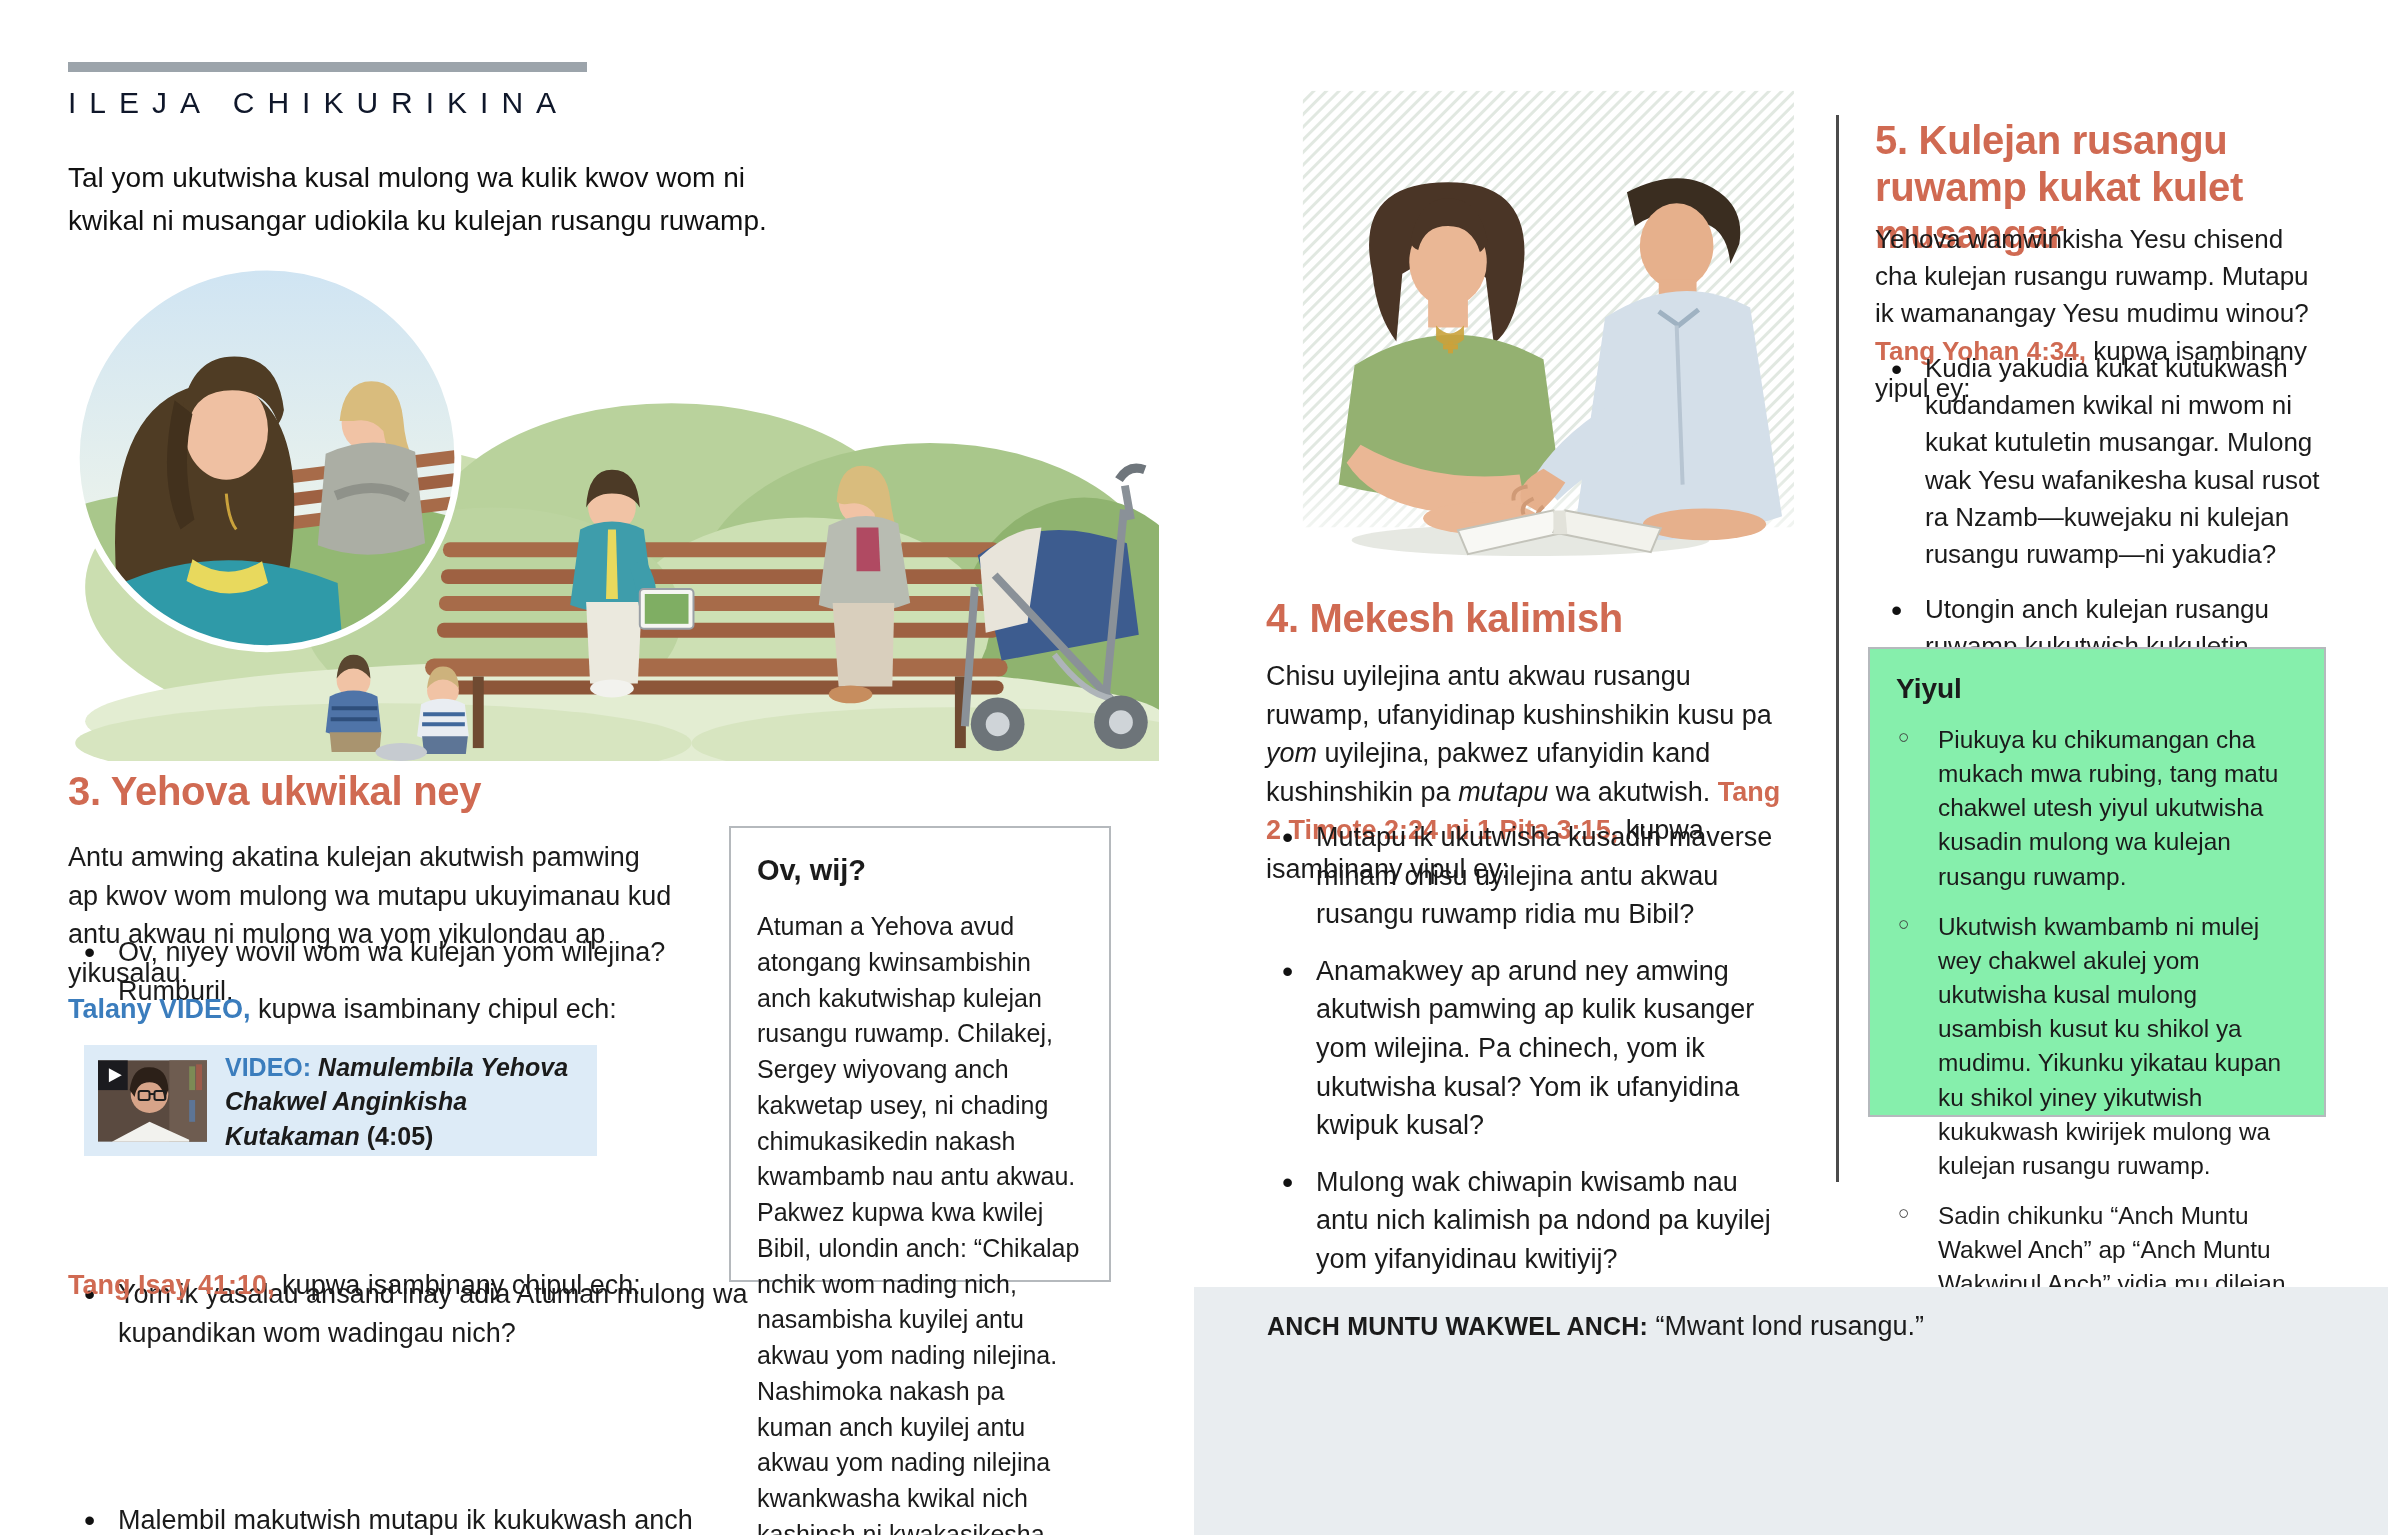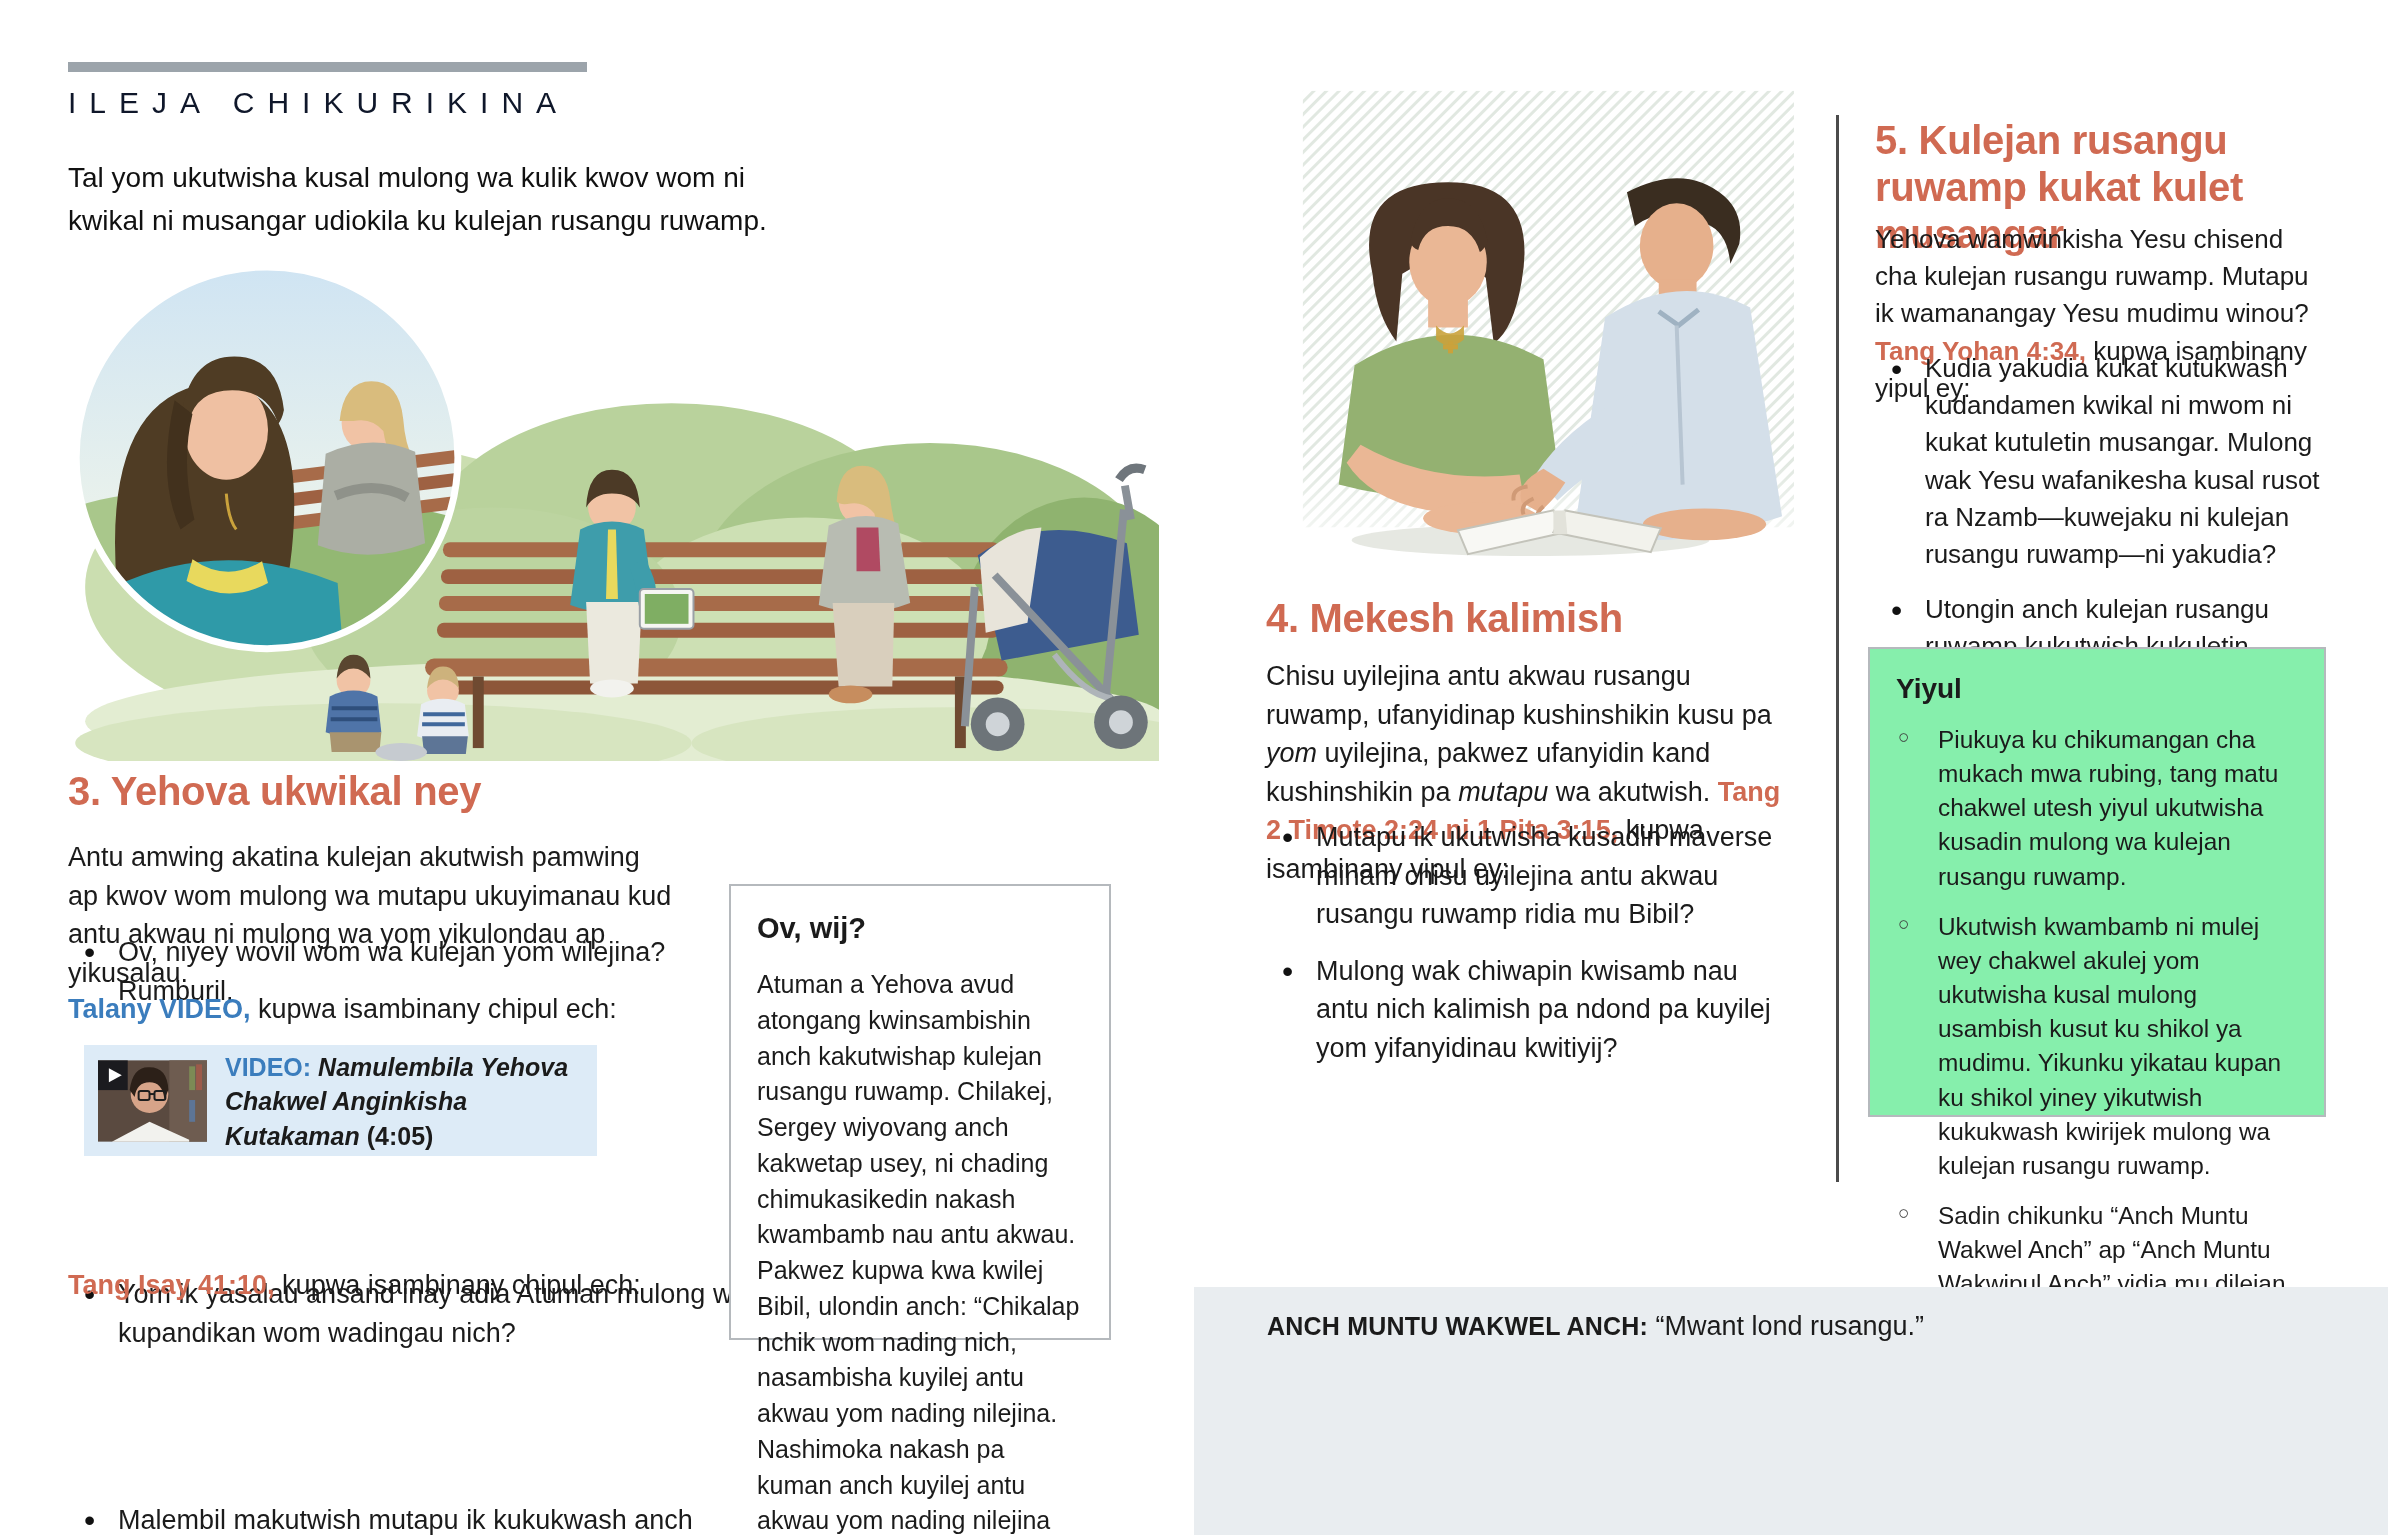--- a/index.html
+++ b/index.html
@@ -26,21 +26,21 @@
   .ref{color:#d06a52;font-weight:bold}
   .link-blue{color:#3b7dbd;font-weight:bold}
 
   
   .video-box{left:84px;top:1045px;width:513px;height:111px;background:#ddebf7;display:flex;align-items:center;padding:15px 14px;box-sizing:border-box;gap:18px;cursor:pointer}
   .thumb{width:109px;height:82px;flex:0 0 auto;display:block}
   .video-caption{font-size:25px;line-height:1.38;font-weight:bold;padding-top:2px}
   .video-caption .vt{font-style:italic}
 
   
-  .sidebox{left:729px;top:884px;width:382px;height:456px;background:#fff;border:2px solid #b5b9bd;box-sizing:border-box;padding:26px 26px}
+  .sidebox{left:729px;top:826px;width:382px;height:456px;background:#fff;border:2px solid #b5b9bd;box-sizing:border-box;padding:26px 26px}
   .sidebox h4{margin:0 0 22px 0;font-size:29px}
   .sidebox .body{font-size:25px;line-height:1.43}
 
   .yiyul-box{left:1868px;top:647px;width:458px;height:470px;background:#86efac;border:2px solid #b5b9bd;box-sizing:border-box;padding:24px 26px}
   .yiyul-box h4{margin:0 0 18px 0;font-size:28px}
   .c-item{position:relative;padding-left:42px;font-size:24.4px;line-height:1.4;margin-bottom:16px}
   .c-item::before{content:"\25CB";position:absolute;left:2px;top:1px;font-size:19px;color:#3c3c3c}
 
   
   .col4{left:1266px;width:531px}
@@ -255,20 +255,21 @@
     <path d="M278 438 l12 0 l2 24 l-14 0 Z" fill="#e2e2da"></path>
   </g>
 </svg>
 
 <div class="abs h-section col4" style="top:595px">4. Mekesh kalimish</div>
 <div class="abs p col4" style="top:657px">
   <span>Chisu uyilejina antu akwau rusangu ruwamp, ufanyidinap kushinshikin kusu pa </span><span class="italic">yom</span><span> uyilejina, pakwez ufanyidin kand kushinshikin pa </span><span class="italic">mutapu</span><span> wa akutwish. </span><span class="ref">Tang 2 Timote 2:24 ni 1 Pita 3:15,</span><span> kupwa isambinany yipul ey:</span>
 </div>
 <div class="abs col4" style="top:818px">
   <div class="b-item">Mutapu ik ukutwisha kusadin maverse minam chisu uyilejina antu akwau rusangu ruwamp ridia mu Bibil?</div>
+  <div class="b-item">Anamakwey ap arund ney amwing akutwish pamwing ap kulik kusanger yom wilejina. Pa chinech, yom ik ukutwisha kusal? Yom ik ufanyidina kwipuk kusal?</div>
   <div class="b-item">Mulong wak chiwapin kwisamb nau antu nich kalimish pa ndond pa kuyilej yom yifanyidinau kwitiyij?</div>
 </div>
 
 <div class="abs vrule"></div>
 <div class="abs h-section col5" style="top:117px">5. Kulejan rusangu ruwamp kukat kulet musangar</div>
 <div class="abs col5" style="top:221px;font-size:26px;line-height:1.43">
   <span>Yehova wamwinkisha Yesu chisend cha kulejan rusangu ruwamp. Mutapu ik wamanangay Yesu mudimu winou? </span><span class="ref">Tang Yohan 4:34,</span><span> kupwa isambinany yipul ey:</span>
 </div>
 <div class="abs col5" style="top:350px;width:468px">
   <div class="b-item" style="font-size:26px">Kudia yakudia kukat kutukwash kudandamen kwikal ni mwom ni kukat kutuletin musangar. Mulong wak Yesu wafanikesha kusal rusot ra Nzamb—kuwejaku ni kulejan rusangu ruwamp—ni yakudia?</div>

